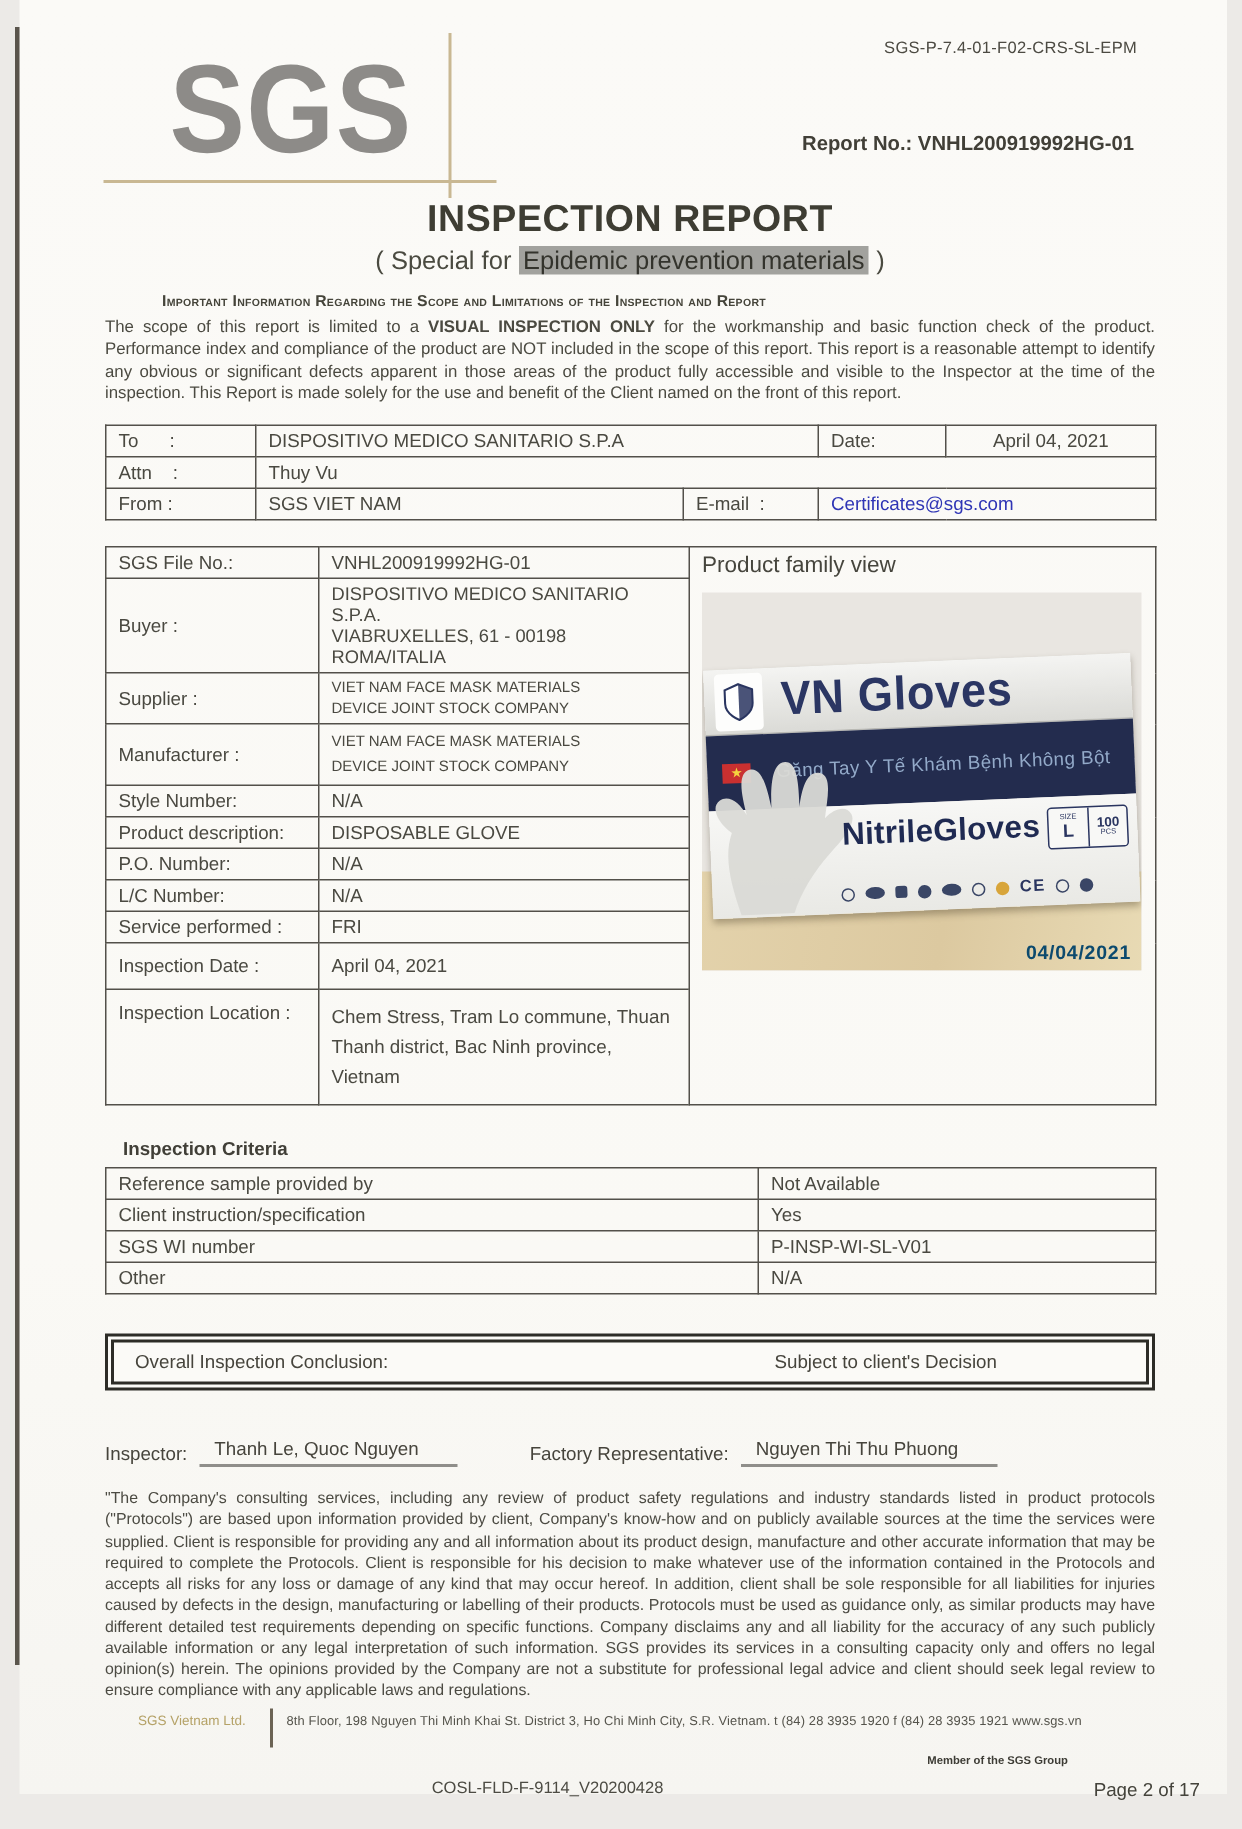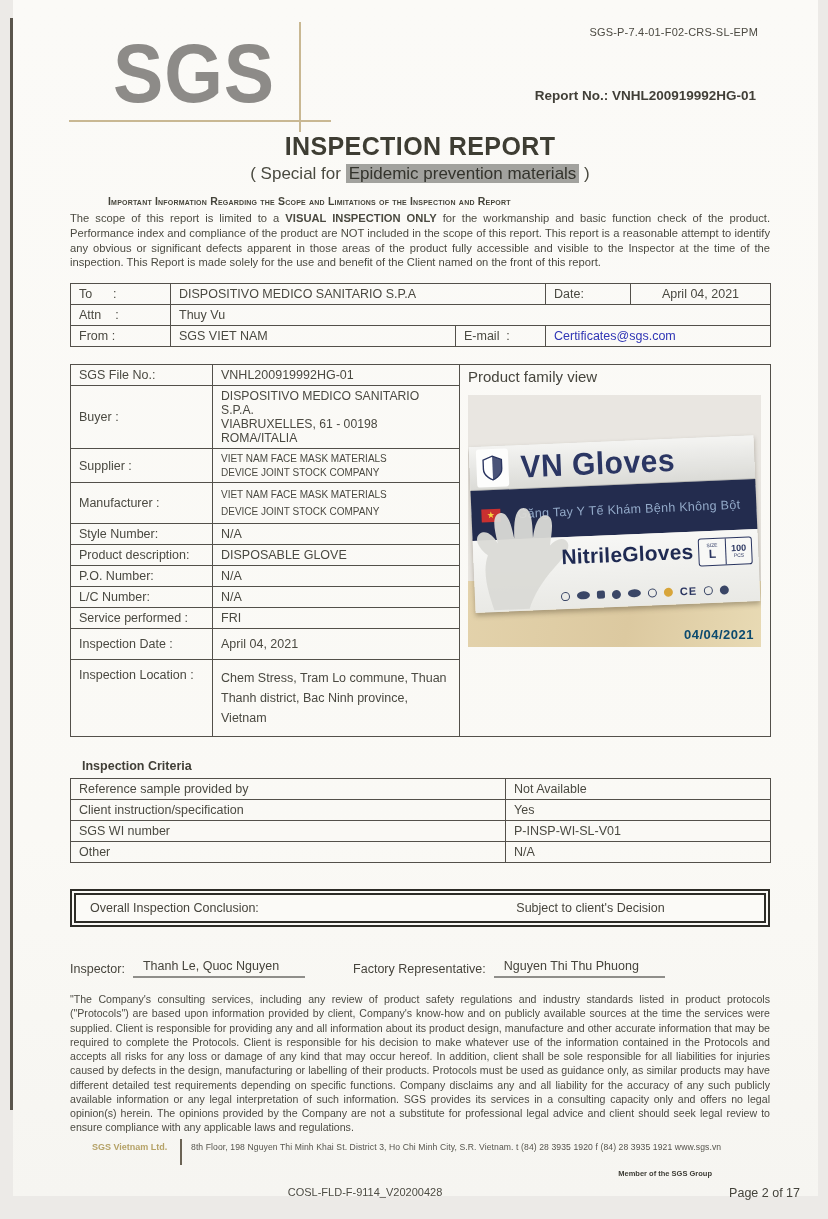--- a/index.html
+++ b/index.html
@@ -98,21 +98,21 @@
   
   .signatures { margin-top:32px; display:flex; font-size:12.5px; align-items:center; }
   .sig-name { border-bottom:2.5px solid #8f8e8a; padding:0 26px 3px 10px; margin-left:8px; }
   .sig-gap { width:48px; }
 
   
   .legal { margin-top:14px; font-size:10.6px; line-height:1.345; text-align:justify; color:#4c4b43; }
 
   
   .addr-row { margin-top:5px; margin-left:22px; display:flex; align-items:flex-start; }
-  .footer-company { font-size:9px; font-weight:bold; color:#b5a267; padding-top:3px; width:84px; }
+  .footer-company { font-size:9px; font-weight:normal; color:#b5a267; padding-top:3px; width:84px; }
   .footer-divider { width:2px; align-self:stretch; height:26px; background:#6b6354; margin:0 9px 0 4px; }
   .footer-address { font-size:8.6px; color:#55544c; padding-top:3px; letter-spacing:0.1px; }
   .footer-member { text-align:right; margin-right:58px; margin-top:4px; font-size:7.5px; font-weight:bold; color:#3d3c35; }
   .footer-last { position:relative; margin-top:8px; height:18px; }
   .footer-form-code { position:absolute; left:0; right:110px; text-align:center; font-size:11px; color:#4c4b43; }
   .footer-page { position:absolute; right:-30px; top:0; font-size:12.5px; color:#44433b; }
 </style>
 </head>
 <body>
 

